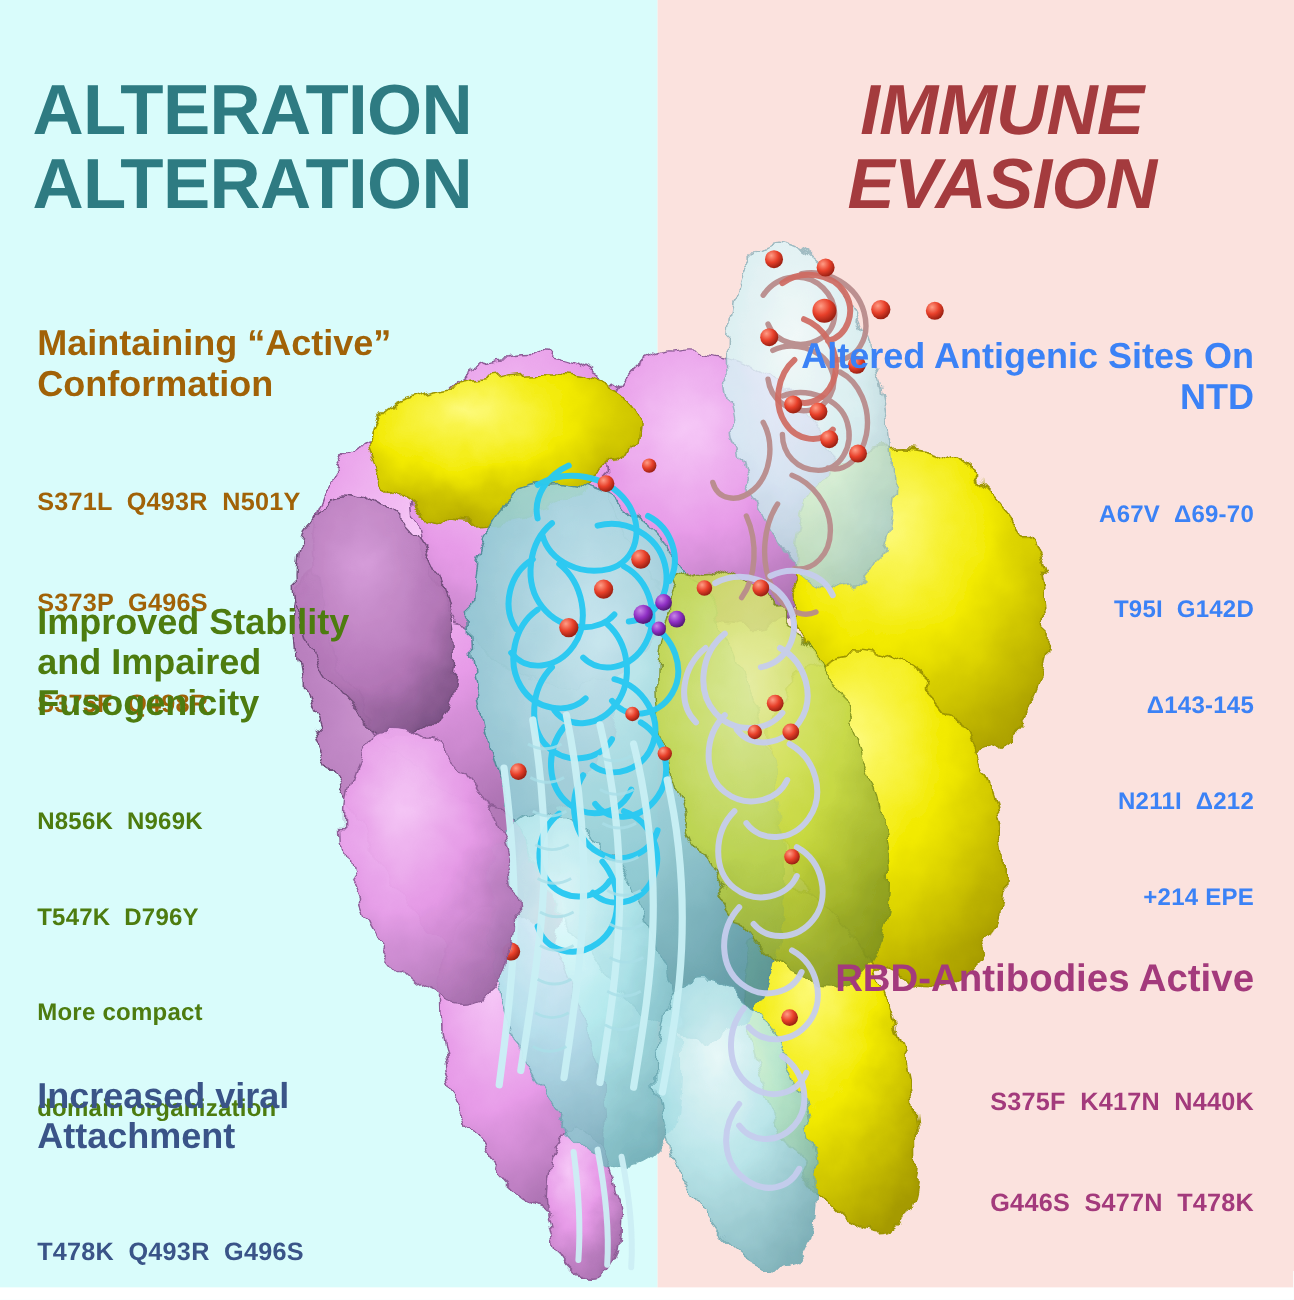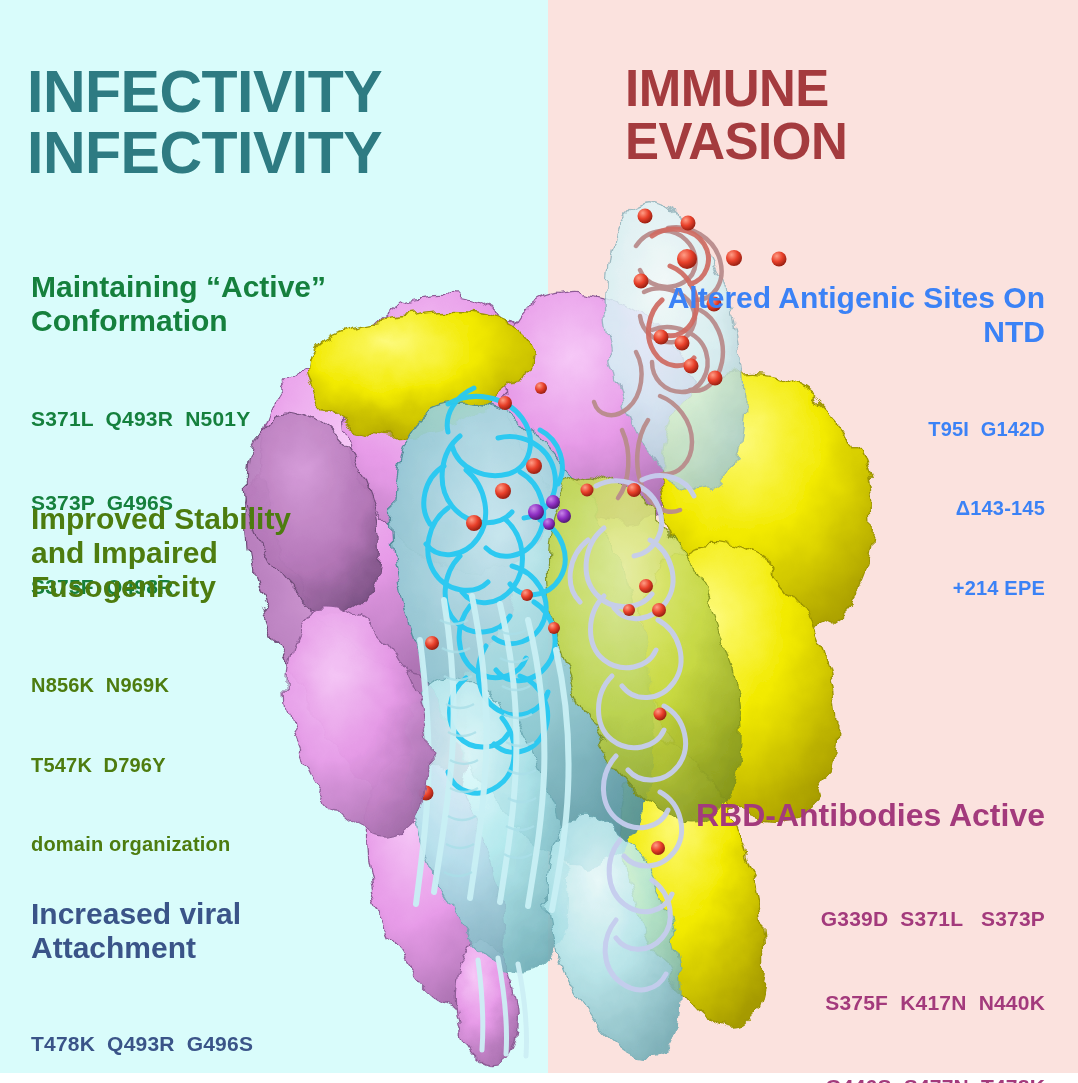--- a/index.html
+++ b/index.html
@@ -38,37 +38,37 @@
     font-weight:bold;
     letter-spacing:-0.5px;
     line-height:1.04;
   }
   #title-left {
     left:27px; top:62px; width:420px;
     font-size:59px; color:#2e7b82; text-align:left;
   }
   #title-right {
     right:33px; top:62px; width:420px;
-    font-size:51px; color:#a43b3e; text-align:left;
+    font-size:59px; color:#a43b3e; text-align:center;font-style:italic;
   }
 
   .block { position:absolute; }
   .block .heading {
     font-weight:bold;
     line-height:1.14;
   }
   .block .muts {
     font-weight:bold;
     line-height:1.33;
     white-space:pre;
   }
   .block .muts div { white-space:pre; }
 
   
-  #blk-active   { left:31px; top:270px; width:400px; text-align:left; color:#15803d; }
+  #blk-active   { left:31px; top:270px; width:400px; text-align:left; color:#a16207; }
   #blk-active .heading { font-size:30px; }
   #blk-active .muts { font-size:21px; margin-top:11px; letter-spacing:0.2px; }
 
   #blk-stability { left:31px; top:502px; width:300px; text-align:left; color:#4d7c0f; }
   #blk-stability .heading { font-size:30px; }
   #blk-stability .muts { font-size:20px; margin-top:14px; letter-spacing:0.2px; }
 
   #blk-attach   { left:31px; top:897px; width:320px; text-align:left; color:#3a5488; }
   #blk-attach .heading { font-size:30px; }
   #blk-attach .muts { font-size:21px; margin-top:9px; letter-spacing:0.2px; }
@@ -396,63 +396,65 @@
                C396,844 420,828 426,796 C434,758 424,706 404,668
                C384,630 352,606 328,606 C316,606 310,612 306,620 Z"></path>
         </g>
 
       </g>
     </svg>
   </div>
 
   <div class="txt-layer">
 
-    <div class="big-title" id="title-left">INFECTIVITY INFECTIVITY</div>
+    <div class="big-title" id="title-left">ALTERATION ALTERATION</div>
 
     <div class="big-title" id="title-right">IMMUNE EVASION</div>
 
     <div class="block" id="blk-active">
       <div class="heading">Maintaining “Active” Conformation</div>
       <div class="muts">
         <div>S371L  Q493R  N501Y</div>
         <div>S373P  G496S</div>
         <div>S375F  Q498R</div>
       </div>
     </div>
 
     <div class="block" id="blk-stability">
       <div class="heading">Improved Stability and Impaired Fusogenicity</div>
       <div class="muts">
         <div>N856K  N969K</div>
         <div>T547K  D796Y</div>
+        <div>More compact</div>
         <div>domain organization</div>
       </div>
     </div>
 
     <div class="block" id="blk-attach">
       <div class="heading">Increased viral Attachment</div>
       <div class="muts">
         <div>T478K  Q493R  G496S</div>
         
       </div>
     </div>
 
     <div class="block" id="blk-ntd">
       <div class="heading">Altered Antigenic Sites On NTD</div>
       <div class="muts">
+        <div>A67V  Δ69-70</div>
         <div>T95I  G142D</div>
         <div>Δ143-145</div>
+        <div>N211I  Δ212</div>
         <div>+214 EPE</div>
       </div>
     </div>
 
     <div class="block" id="blk-rbd">
       <div class="heading">RBD-Antibodies Active</div>
       <div class="muts">
-        <div>G339D  S371L   S373P</div>
         <div>S375F  K417N  N440K</div>
         <div>G446S  S477N  T478K</div>
         
         
       </div>
     </div>
 
   </div>
 </div>
 

